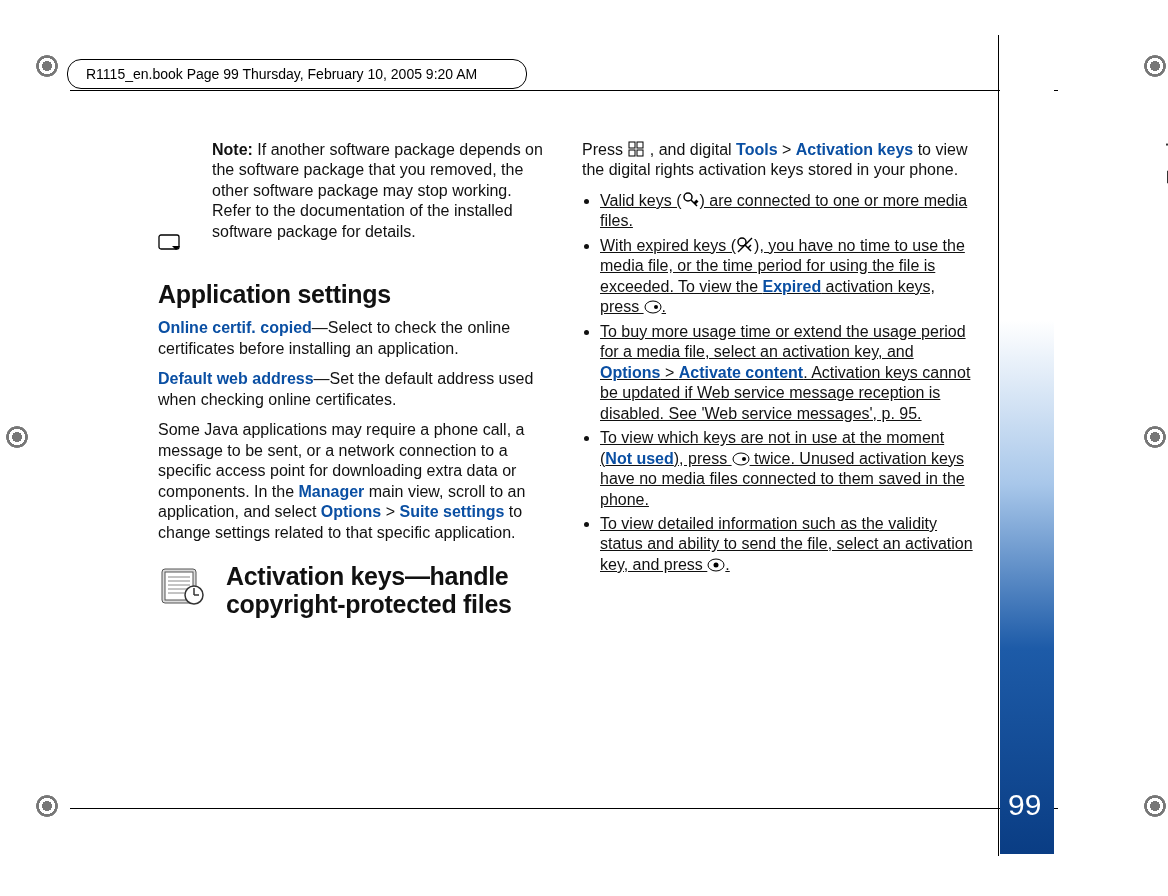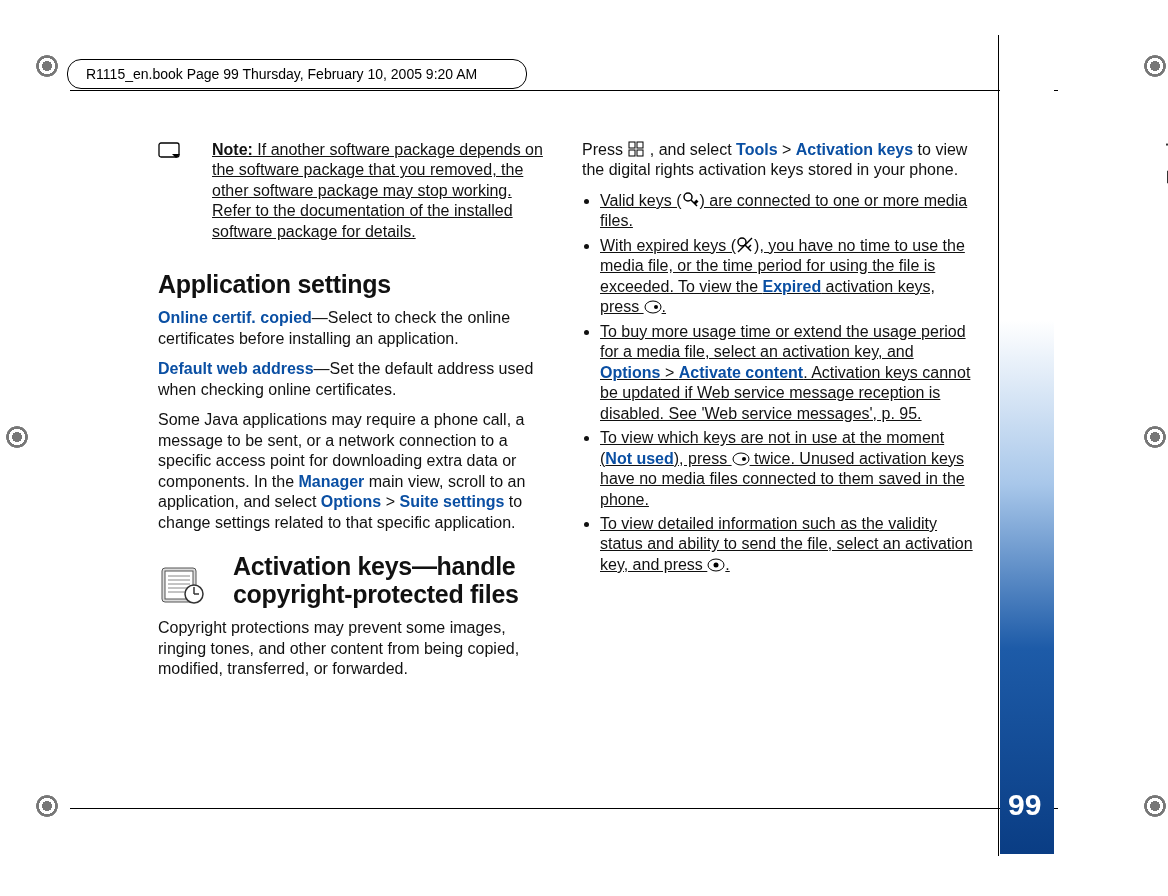--- a/index.html
+++ b/index.html
@@ -52,54 +52,54 @@
     transform: rotate(-90deg);
     transform-origin: right top;
     font-size: 22px;
     color: #333;
     letter-spacing: 0.5px;
   }
   .page-num {
     position: absolute;
     bottom: 74px; left: 1008px;
     font-size: 30px;
-    font-weight: 700;
+    font-weight: 400;
     color: #fff;
   }
   .content {
     position: absolute;
     top: 140px; left: 158px;
     width: 820px;
     display: flex;
     gap: 28px;
     font-size: 16px;
     line-height: 1.28;
     color: #111;
   }
   .col { width: 396px; }
-  .note-row { display:flex; align-items:flex-start;text-decoration:underline; }
+  .note-row { display:flex; align-items:flex-end; }
   .note-indent { padding-left: 26px; }
   .note-icon {
     width: 24px; height: 18px; flex: none;
     margin-right: 4px;
     margin-top: 2px;
   }
   h3.subhead {
     font-size: 25px;
     font-weight: 600;
-    margin: 16px 0 8px 0;
+    margin: 26px 0 8px 0;
     letter-spacing: -0.3px;
   }
   .hl { color: #0a4fa3; font-weight: 600; }
   p { margin: 0 0 10px 0; }
   .section-h {
     display: flex;
-    align-items: flex-end;
+    align-items: flex-start;
     margin: 20px 0 10px 0;
-    gap: 27px;
+    gap: 20px;
   }
   .section-icon {
     width: 48px; height: 46px; flex: none;
   }
   .section-title {
     font-size: 25px;
     font-weight: 600;
     line-height: 1.1;
     letter-spacing: -0.3px;
   }
@@ -169,31 +169,30 @@
         <rect x="4" y="6" width="34" height="34" rx="3" fill="#ddd" stroke="#555" stroke-width="1"></rect>
         <rect x="7" y="9" width="28" height="28" fill="#fff" stroke="#555"></rect>
         <path d="M10 14h22M10 18h22M10 22h22M10 26h22M10 30h22" stroke="#888" stroke-width="1"></path>
         <circle cx="36" cy="32" r="9" fill="#fff" stroke="#333" stroke-width="1.5"></circle>
         <line x1="36" y1="32" x2="36" y2="25" stroke="#333" stroke-width="1.5"></line>
         <line x1="36" y1="32" x2="41" y2="32" stroke="#333" stroke-width="1.5"></line>
       </svg>
       <div class="section-title">Activation keys—handle copyright-protected files</div>
     </div>
 
-    <p>Copyright protections may prevent some images, ringing tones, and other content from being copied, modified, transferred, or forwarded.</p>
   </div>
 
   <div class="col">
     <p>
       <span>Press </span><svg class="inline-icon" viewBox="0 0 18 18">
           <rect x="2" y="2" width="6" height="6" fill="none" stroke="#000"></rect>
           <rect x="10" y="2" width="6" height="6" fill="none" stroke="#000"></rect>
           <rect x="2" y="10" width="6" height="6" fill="none" stroke="#000"></rect>
           <rect x="10" y="10" width="6" height="6" fill="none" stroke="#000"></rect>
-        </svg><span> , and select </span><span class="hl">Tools</span><span> &gt; </span><span class="hl">Activation keys</span><span> to view the digital rights activation keys stored in your phone.</span>
+        </svg><span> , and digital </span><span class="hl">Tools</span><span> &gt; </span><span class="hl">Activation keys</span><span> to view the digital rights activation keys stored in your phone.</span>
     </p>
 
     <ul class="tight">
       <li>
         <span>Valid keys (</span><svg class="inline-icon" viewBox="0 0 18 18">
             <circle cx="6" cy="6" r="4" fill="none" stroke="#000" stroke-width="1.5"></circle>
             <path d="M9 9 L15 15 M12 12 L15 9 M13 13 L16 10" stroke="#000" stroke-width="1.5" fill="none"></path>
           </svg><span>) are connected to one or more media files.</span>
       </li>
       <li>

